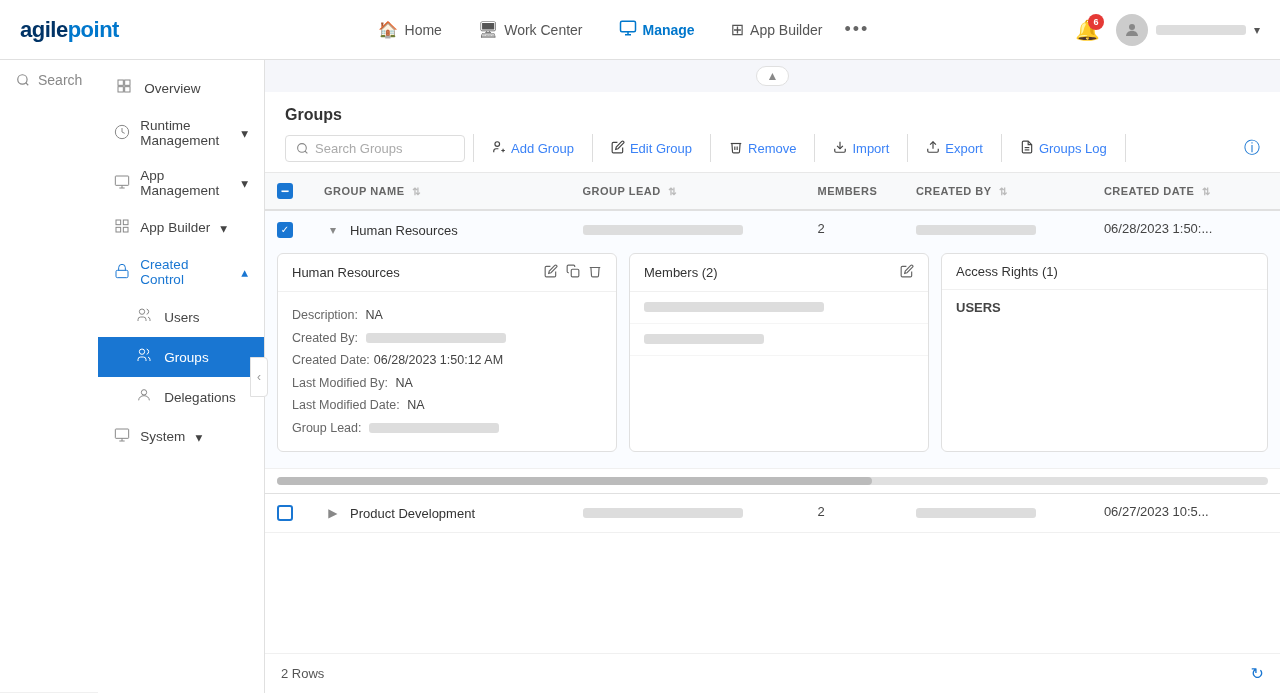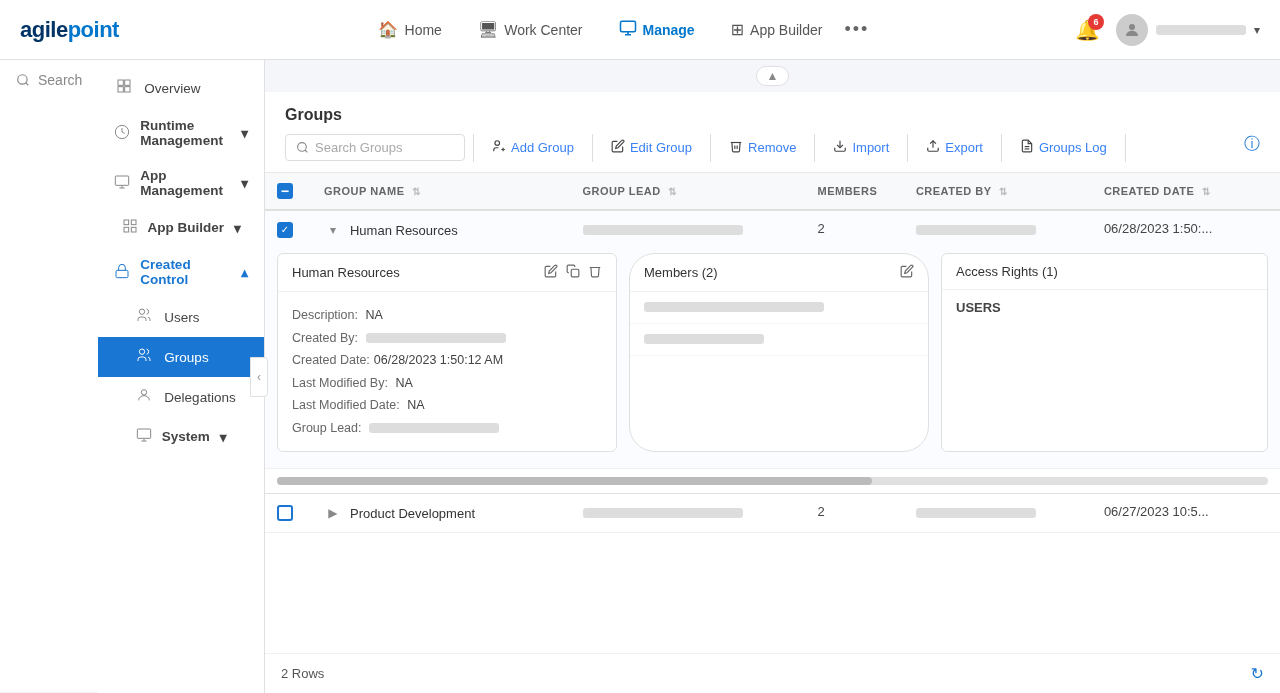--- a/index.html
+++ b/index.html
@@ -157,22 +157,21 @@
     .sidebar-item .item-icon { font-size: 16px; width: 20px; text-align: center; }
     .sidebar-item .item-label { flex: 1; }
     .sidebar-section-header {
       display: flex;
       align-items: center;
       gap: 10px;
       padding: 10px 16px;
       cursor: pointer;
       color: #444;
       font-size: 13.5px;
-      font-weight: 700;
-      justify-content: center;
+      font-weight: 400;
     }
     .sidebar-section-header.has-color { color: #1976d2; }
 
     
     .collapse-btn {
       position: absolute;
       left: 250px;
       top: 50%;
       transform: translateY(-50%);
       width: 18px;
@@ -229,21 +228,21 @@
       border-bottom: 1px solid #e8e8e8;
     }
     .groups-title {
       font-size: 16px;
       font-weight: 600;
       color: #333;
       margin-bottom: 10px;
     }
     .groups-toolbar {
       display: flex;
-      align-items: flex-start;
+      align-items: center;
       gap: 4px;
       flex-wrap: wrap;
     }
     .toolbar-search {
       display: flex;
       align-items: center;
       gap: 6px;
       border: 1px solid #ddd;
       border-radius: 4px;
       padding: 5px 10px;
@@ -392,21 +391,21 @@
       gap: 12px;
       padding-top: 4px;
     }
     .detail-panel {
       background: #fff;
       border: 1px solid #e0e0e0;
       border-radius: 6px;
       overflow: hidden;
     }
     .panel-group { width: 340px; }
-    .panel-members { width: 300px; border-radius: 26px; }
+    .panel-members { width: 300px; }
     .panel-access { flex: 1; min-width: 200px; }
     .panel-header {
       display: flex;
       align-items: center;
       justify-content: space-between;
       padding: 10px 14px;
       border-bottom: 1px solid #f0f0f0;
       font-weight: 500;
       color: #333;
       font-size: 13px;

